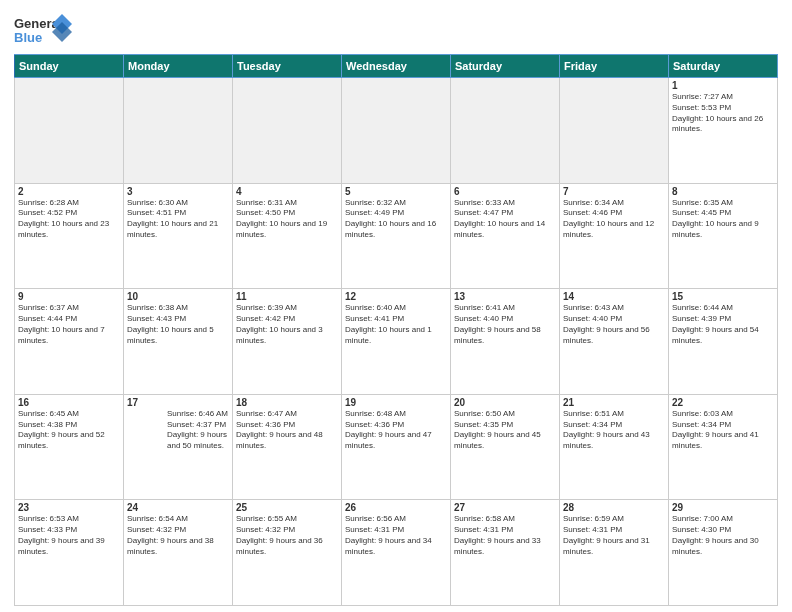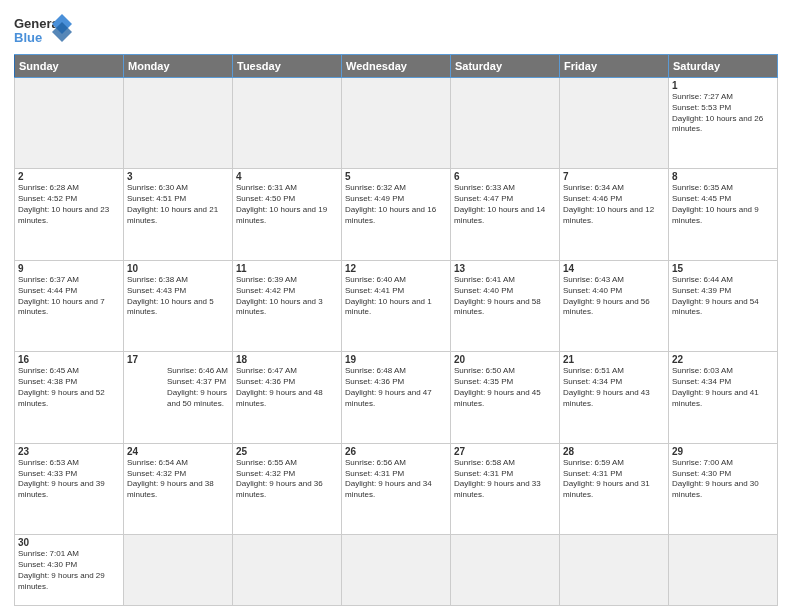--- a/index.html
+++ b/index.html
@@ -43,21 +43,21 @@
       color: #555;
     }
     .calendar {
       flex: 1;
       border: 1px solid #ccc;
       border-collapse: collapse;
       width: 100%;
       table-layout: fixed;
     }
     .calendar th {
-      background: #737373;
+      background: #0f766e;
       color: #fff;
       font-size: 11px;
       font-weight: bold;
       padding: 5px 4px;
       text-align: left;
       border: 1px solid #5a9ad5;
     }
     .calendar td {
       border: 1px solid #ccc;
       vertical-align: top;
@@ -300,29 +300,15 @@
 Sunset: 4:31 PM
 Daylight: 9 hours and 31 minutes.</div>
           </td>
           <td>
             <span class="day-num">29</span>
             <div class="day-info" style="white-space: pre-line;">Sunrise: 7:00 AM
 Sunset: 4:30 PM
 Daylight: 9 hours and 30 minutes.</div>
           </td>
         </tr>
-        <tr>
-          <td class="last-row">
-            <span class="day-num">30</span>
-            <div class="day-info" style="white-space: pre-line;">Sunrise: 7:01 AM
-Sunset: 4:30 PM
-Daylight: 9 hours and 29 minutes.</div>
-          </td>
-          <td class="empty last-row"></td>
-          <td class="empty last-row"></td>
-          <td class="empty last-row"></td>
-          <td class="empty last-row"></td>
-          <td class="empty last-row"></td>
-          <td class="empty last-row"></td>
-        </tr>
       </tbody>
   </table>
 </div>
 
 </body></html>

